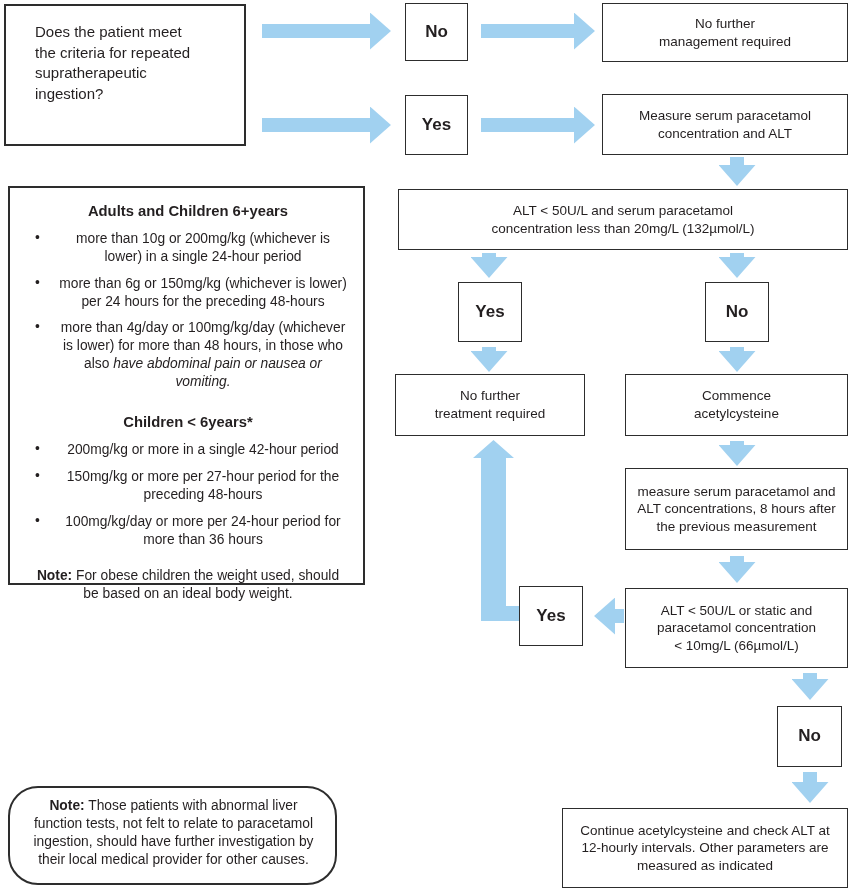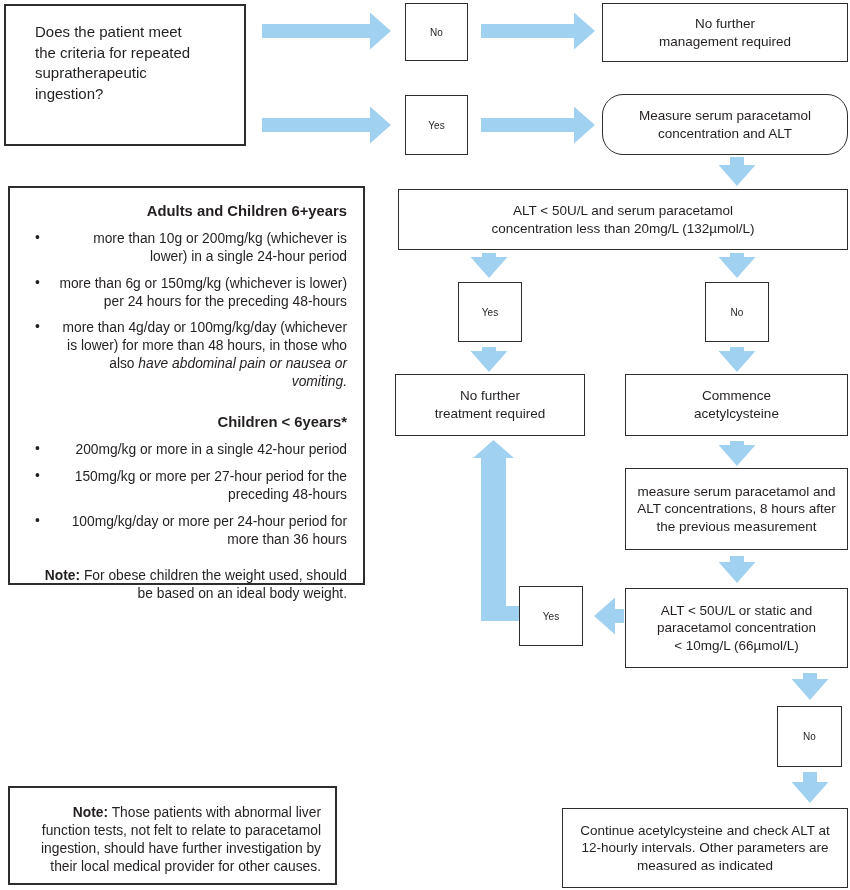--- a/index.html
+++ b/index.html
@@ -13,36 +13,36 @@
   svg.arrows line{stroke:var(--arrow,#a1d1f0);stroke-width:14;}
   svg.arrows path.arfill{fill:var(--arrow,#a1d1f0);}
   #ah path{fill:var(--arrow,#a1d1f0);}
   .box{
     position:absolute;box-sizing:border-box;background:#fff;
     border:1.5px solid var(--border,#2d2d2d);
     display:flex;align-items:center;justify-content:center;
     text-align:center;z-index:2;
   }
   .box .t{white-space:pre-line;font-size:13.5px;line-height:1.3;}
-  .yn .t{font-size:10px;}
+  .yn .t{font-size:17px;font-weight:bold;}
   .qbox{align-items:flex-start;justify-content:flex-start;text-align:left;border-width:2px;}
   .qbox .t{font-size:15px;line-height:1.38;padding:16px 20px 0 29px;}
   .panel{
-    display:block;text-align:right;border-width:2px;
+    display:block;text-align:center;border-width:2px;
     font-size:13.8px;line-height:1.3;
   }
   .criteria{padding:15px 16px 0 19px;}
   .criteria h3{margin:0 0 9px 0;font-size:14.8px;line-height:1.2;}
   .criteria h3.second{margin-top:23px;}
   .criteria ul{list-style:none;margin:0;padding:0;}
   .criteria li{position:relative;padding-left:30px;margin-bottom:9px;}
   .criteria li::before{content:"\2022";position:absolute;left:6px;top:-1px;}
   .criteria em{}
   .panel .note{margin:19px 0 0 0;}
-  .footnote{padding:16px 14px 0 16px;}
+  .footnote{padding:9px 14px 0 16px;border-radius:30px;}
   .footnote p{margin:0;}
   b{font-weight:bold;}
 </style>
 </head>
 <body>
 
 <div class="canvas">
 
   <svg class="arrows" viewBox="0 0 850 890" xmlns="http://www.w3.org/2000/svg">
     <defs>
@@ -80,21 +80,21 @@
 
   <div class="box" style="left:602px;top:3px;width:246px;height:59px;">
     <div class="t">No further
 management required</div>
   </div>
 
   <div class="box yn" style="left:405px;top:95px;width:63px;height:60px;">
     <div class="t">Yes</div>
   </div>
 
-  <div class="box" style="left:602px;top:94px;width:246px;height:61px;border-radius:21px;">
+  <div class="box" style="left:602px;top:94px;width:246px;height:61px;">
     <div class="t">Measure serum paracetamol
 concentration and ALT</div>
   </div>
 
   <div class="box" style="left:398px;top:189px;width:450px;height:61px;">
     <div class="t">ALT &lt; 50U/L and serum paracetamol
 concentration less than 20mg/L (132µmol/L)</div>
   </div>
 
   <div class="box yn" style="left:458px;top:282px;width:64px;height:60px;">

